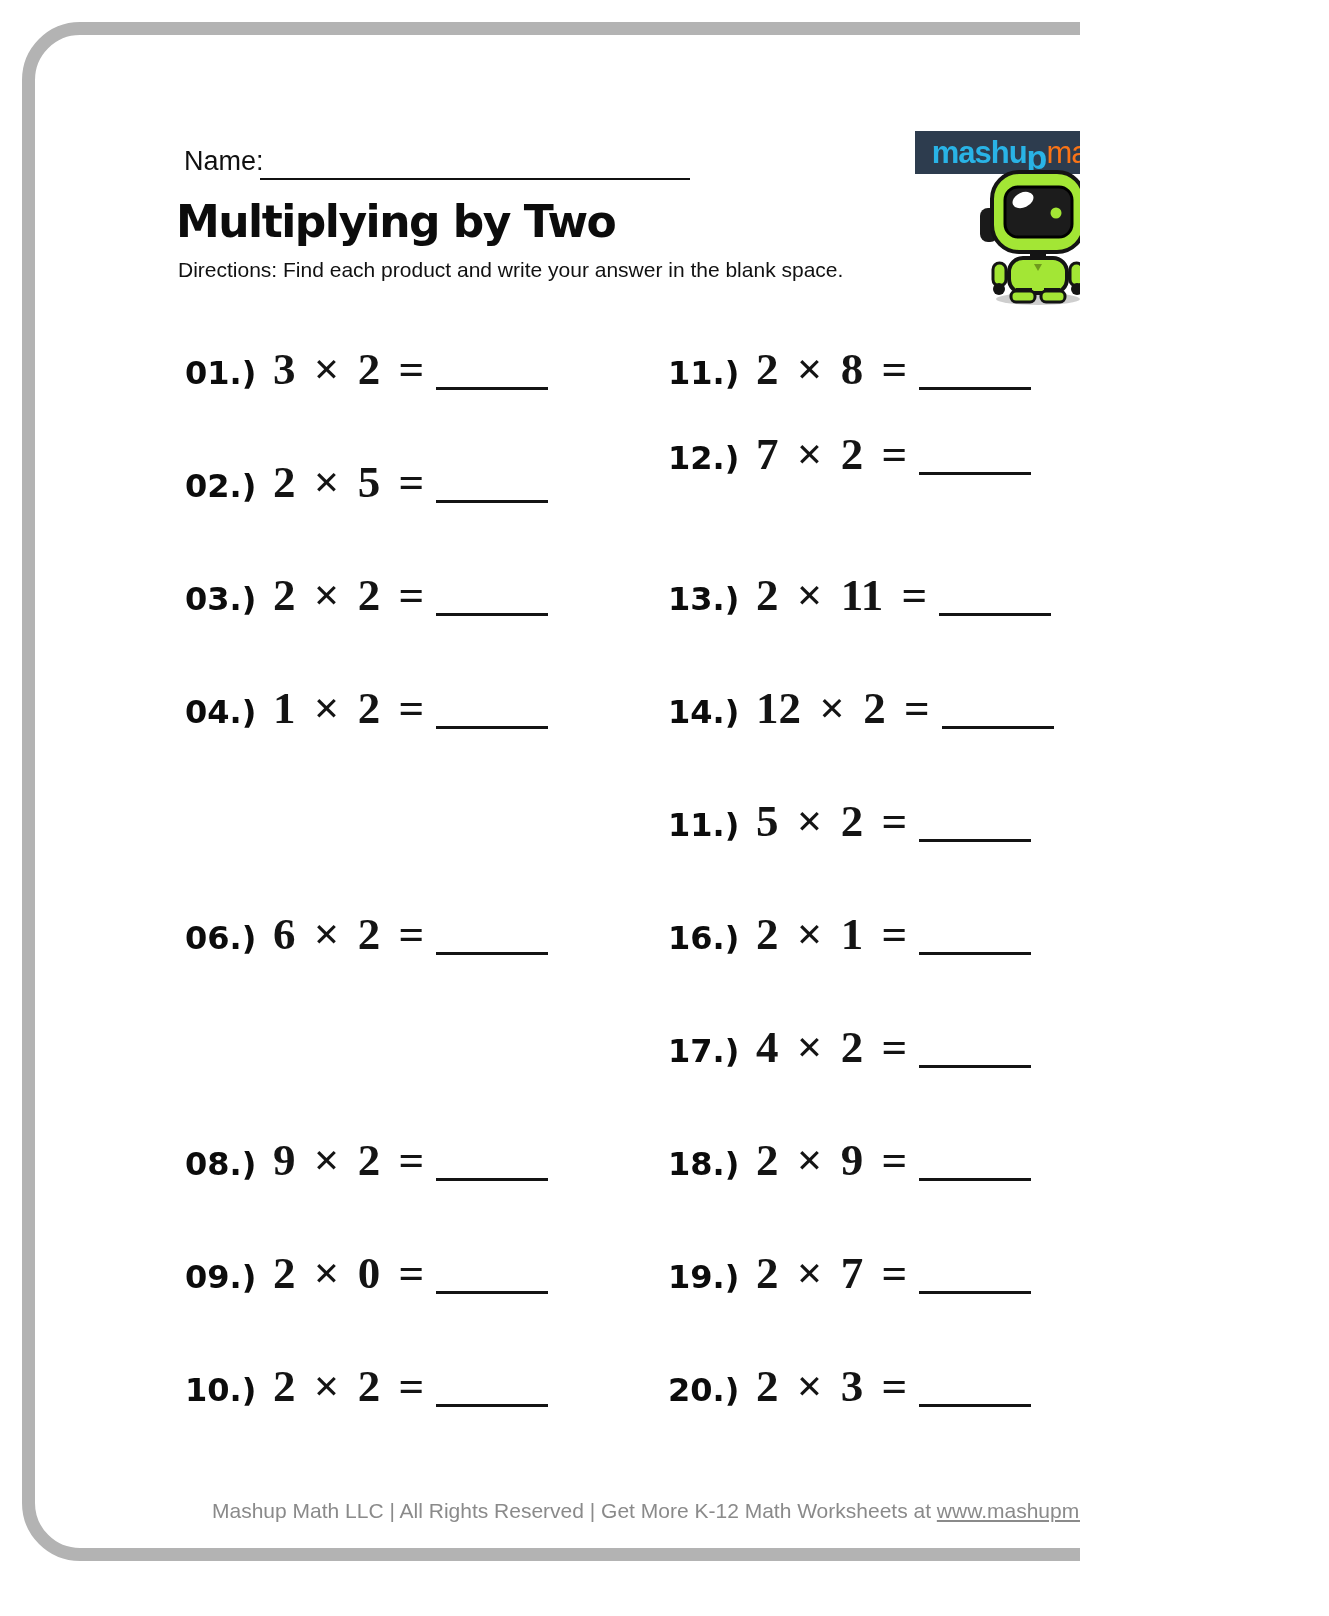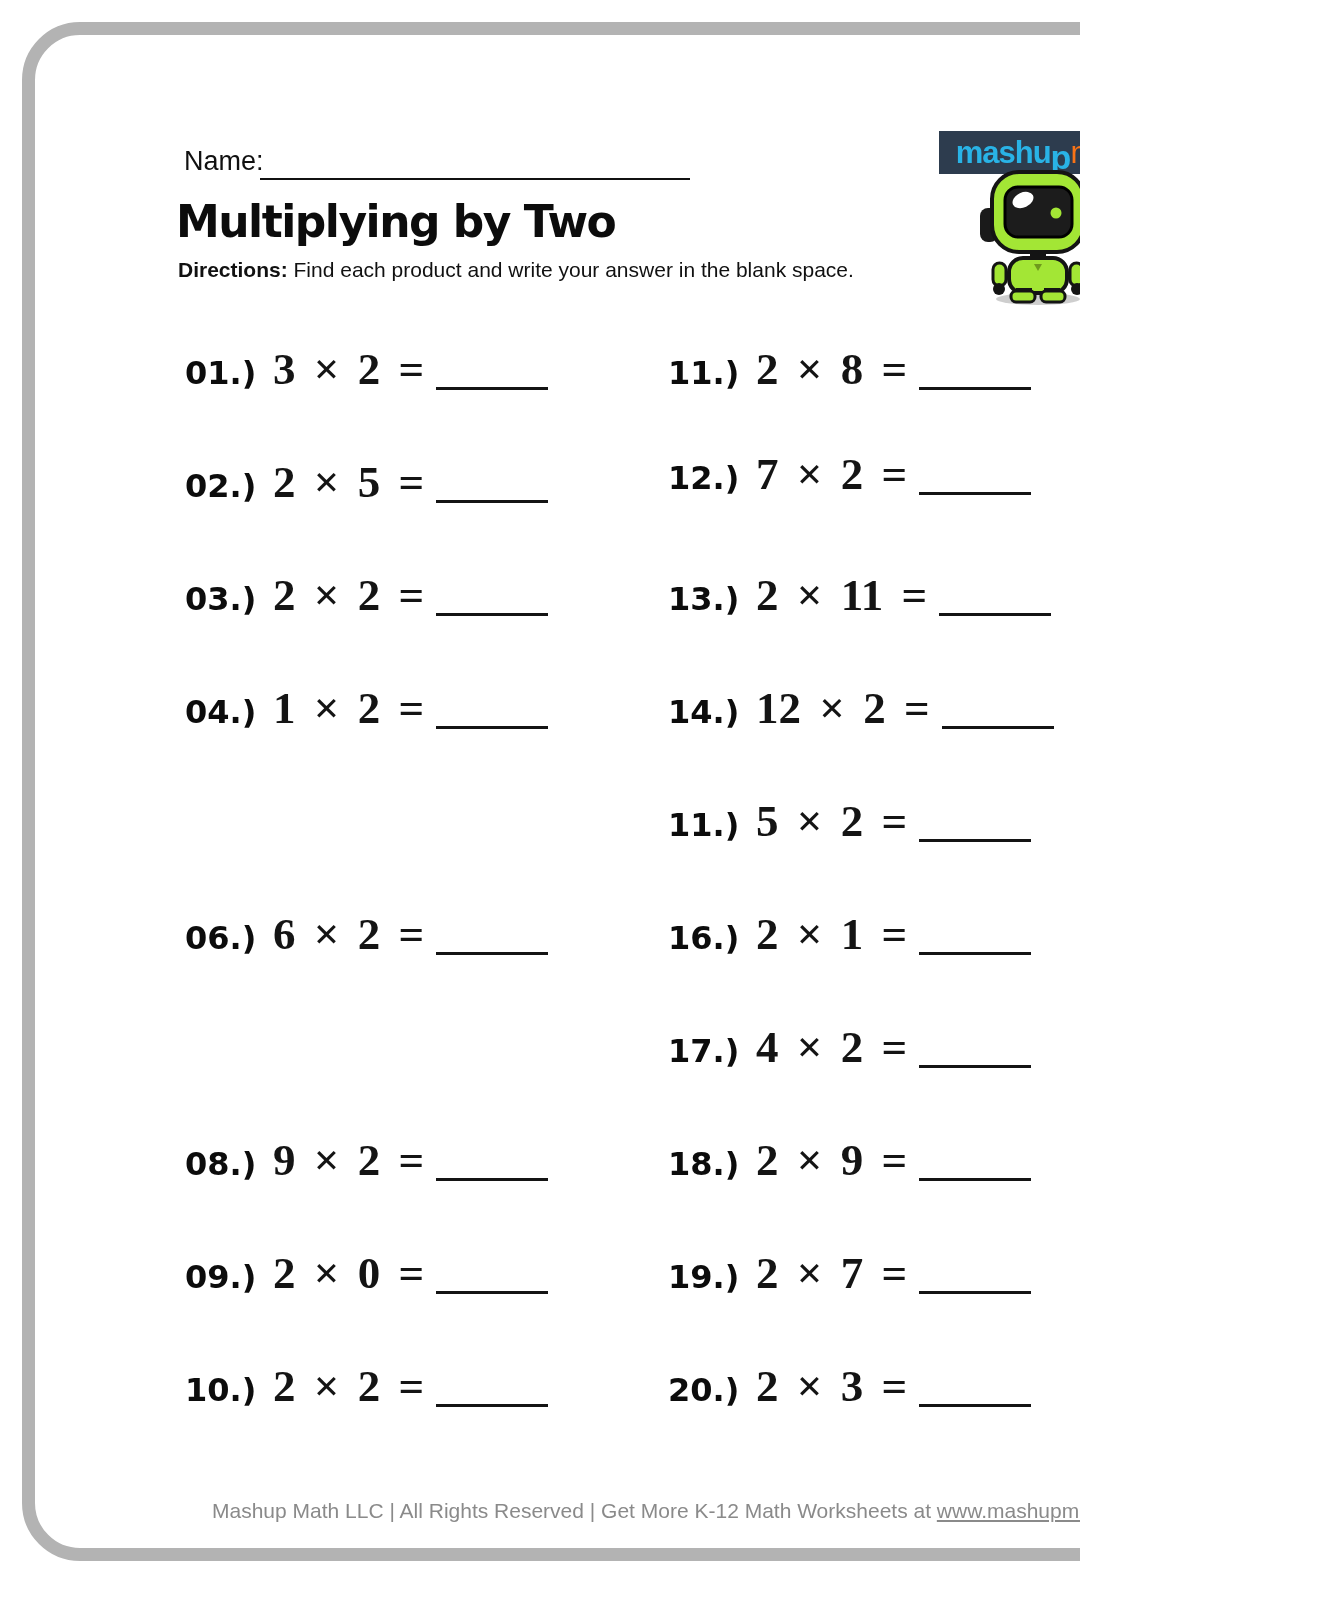--- a/index.html
+++ b/index.html
@@ -8,26 +8,26 @@
   .page-border{position:absolute;left:22px;top:22px;width:1261px;height:1539px;
         border:13px solid #b3b3b3;border-radius:58px;box-sizing:border-box;}
 
   
   .name-row{position:absolute;left:184px;top:146px;font-size:27px;color:#111;}
   .name-line{position:absolute;left:260px;top:178px;width:430px;height:0;
         border-bottom:2px solid #111;}
   .title{position:absolute;left:176px;top:196px;font-family:"DejaVu Sans",sans-serif;
         font-weight:bold;font-size:44px;letter-spacing:-1.5px;color:#0c0c0c;}
   .directions{position:absolute;left:178px;top:258px;font-size:21px;color:#111;}
-  .directions b{font-weight:bold;}
+  .directions b{font-weight:normal;}
 
   
   .logo{position:absolute;left:915px;top:131px;width:238px;height:43px;background:#2d3c4e;
         display:flex;align-items:center;justify-content:center;
-        font-family:"Liberation Sans",sans-serif;font-weight:bold;font-size:31px;margin-left:24px;}
+        font-family:"Liberation Sans",sans-serif;font-weight:bold;font-size:31px;}
   .logo .mashu{color:#29b3e6;letter-spacing:-1px;}
   .logo .pee{color:#29b3e6;font-size:34px;transform:translateY(5px);letter-spacing:-1px;}
   .logo .math{color:#f97316;font-weight:normal;letter-spacing:-1px;}
   .play{width:0;height:0;border-left:22px solid #ee3e6d;border-top:13px solid transparent;
         border-bottom:13px solid transparent;margin-left:3px;}
 
   .robot{position:absolute;left:976px;top:168px;}
 
   
   .problem{position:absolute;height:44px;line-height:44px;white-space:nowrap;}
@@ -88,21 +88,21 @@
   <div class="problem col-left" style="top:347px"><span class="pnum">01.)</span><span class="pexpr">3 × 2 =</span><span class="blank"></span></div>
   <div class="problem col-left" style="top:460px"><span class="pnum">02.)</span><span class="pexpr">2 × 5 =</span><span class="blank"></span></div>
   <div class="problem col-left" style="top:573px"><span class="pnum">03.)</span><span class="pexpr">2 × 2 =</span><span class="blank"></span></div>
   <div class="problem col-left" style="top:686px"><span class="pnum">04.)</span><span class="pexpr">1 × 2 =</span><span class="blank"></span></div>
   <div class="problem col-left" style="top:912px"><span class="pnum">06.)</span><span class="pexpr">6 × 2 =</span><span class="blank"></span></div>
   <div class="problem col-left" style="top:1138px"><span class="pnum">08.)</span><span class="pexpr">9 × 2 =</span><span class="blank"></span></div>
   <div class="problem col-left" style="top:1251px"><span class="pnum">09.)</span><span class="pexpr">2 × 0 =</span><span class="blank"></span></div>
   <div class="problem col-left" style="top:1364px"><span class="pnum">10.)</span><span class="pexpr">2 × 2 =</span><span class="blank"></span></div>
 
   <div class="problem col-right" style="top:347px"><span class="pnum">11.)</span><span class="pexpr">2 × 8 =</span><span class="blank"></span></div>
-  <div class="problem col-right" style="top:452px"><span class="pnum">12.)</span><span class="pexpr">7 × 2 =</span><span class="blank"></span></div>
+  <div class="problem col-right" style="top:432px"><span class="pnum">12.)</span><span class="pexpr">7 × 2 =</span><span class="blank"></span></div>
   <div class="problem col-right" style="top:573px"><span class="pnum">13.)</span><span class="pexpr">2 × 11 =</span><span class="blank"></span></div>
   <div class="problem col-right" style="top:686px"><span class="pnum">14.)</span><span class="pexpr">12 × 2 =</span><span class="blank"></span></div>
   <div class="problem col-right" style="top:799px"><span class="pnum">11.)</span><span class="pexpr">5 × 2 =</span><span class="blank"></span></div>
   <div class="problem col-right" style="top:912px"><span class="pnum">16.)</span><span class="pexpr">2 × 1 =</span><span class="blank"></span></div>
   <div class="problem col-right" style="top:1025px"><span class="pnum">17.)</span><span class="pexpr">4 × 2 =</span><span class="blank"></span></div>
   <div class="problem col-right" style="top:1138px"><span class="pnum">18.)</span><span class="pexpr">2 × 9 =</span><span class="blank"></span></div>
   <div class="problem col-right" style="top:1251px"><span class="pnum">19.)</span><span class="pexpr">2 × 7 =</span><span class="blank"></span></div>
   <div class="problem col-right" style="top:1364px"><span class="pnum">20.)</span><span class="pexpr">2 × 3 =</span><span class="blank"></span></div>
 
   <div class="footer"><span>Mashup Math LLC | All Rights Reserved | Get More K-12 Math Worksheets at </span><span class="link">www.mashupmath.com</span></div>

